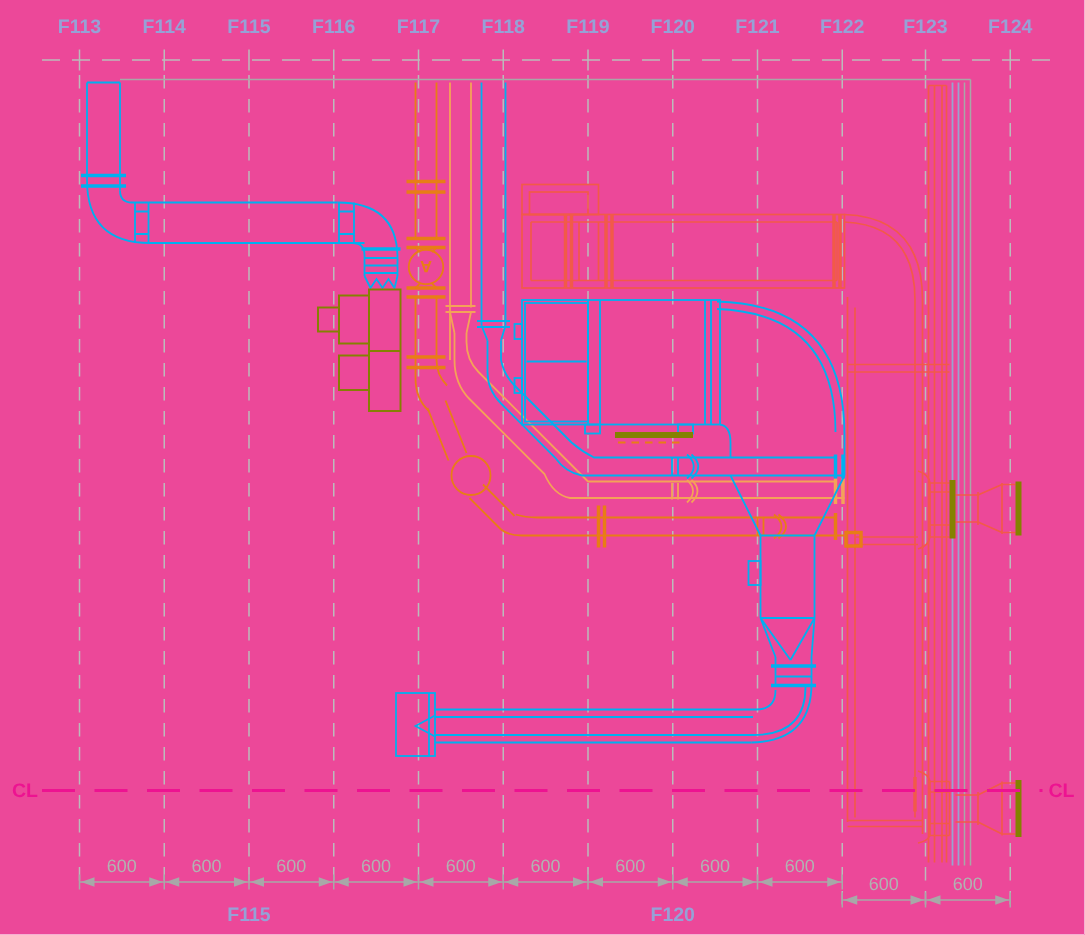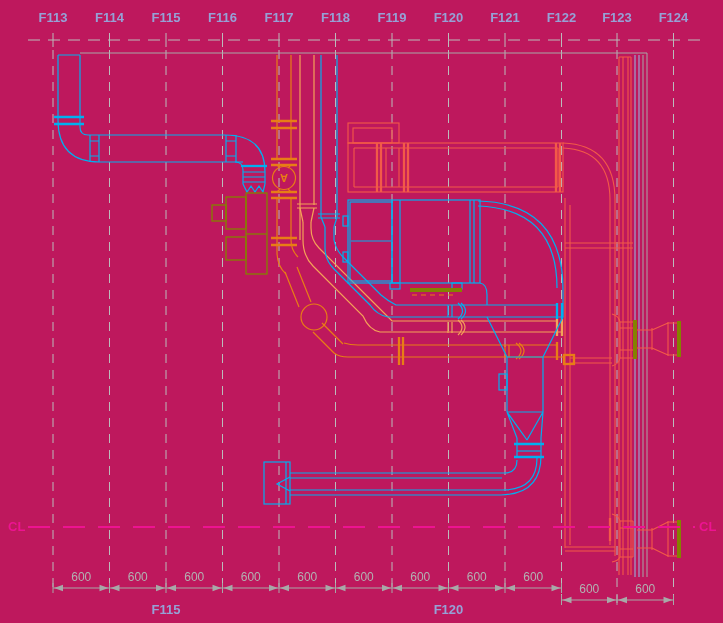--- a/index.html
+++ b/index.html
@@ -1,16 +1,16 @@
 <!DOCTYPE html>
 <html style="--cyan: #00b0f0; --orange: #e87d16; --lorange: #f4a258; --red: #f25a48; --olive: #848200; --magenta: #ed1391; --gridlabel: #96a1d6; --gridline: #bbbbbb; --structure: #a8a8a8; --wall: #9aa3cf; --dim: #a8a8a8; --dimtext: #b2b2b2;"><head>
 <meta charset="utf-8">
 <style>
   html,body{margin:0;padding:0;background:#ffffff;}
-  .stage{position:relative;width:723px;height:623px;background:#be185d;overflow:hidden;
+  .stage{position:relative;width:723px;height:623px;background:#ec4899;overflow:hidden;
          font-family:"Liberation Sans", sans-serif;}
   svg{display:block}
   
   .c  {stroke:var(--cyan);fill:none;stroke-width:1.2}
   .o  {stroke:var(--orange);fill:none;stroke-width:1.2}
   .lo {stroke:var(--lorange);fill:none;stroke-width:1.2}
   .r  {stroke:var(--red);fill:none;stroke-width:1.1}
   .ol {stroke:var(--olive);fill:none;stroke-width:1.3}
   .olf{fill:var(--olive);stroke:none}
   .gr {stroke:var(--structure);fill:none;stroke-width:1}

